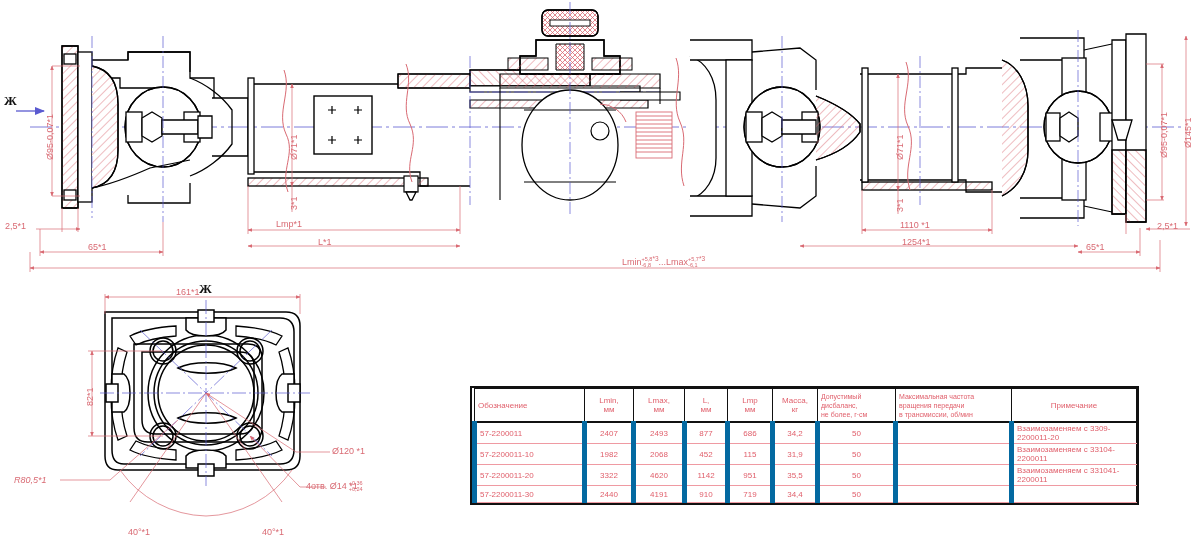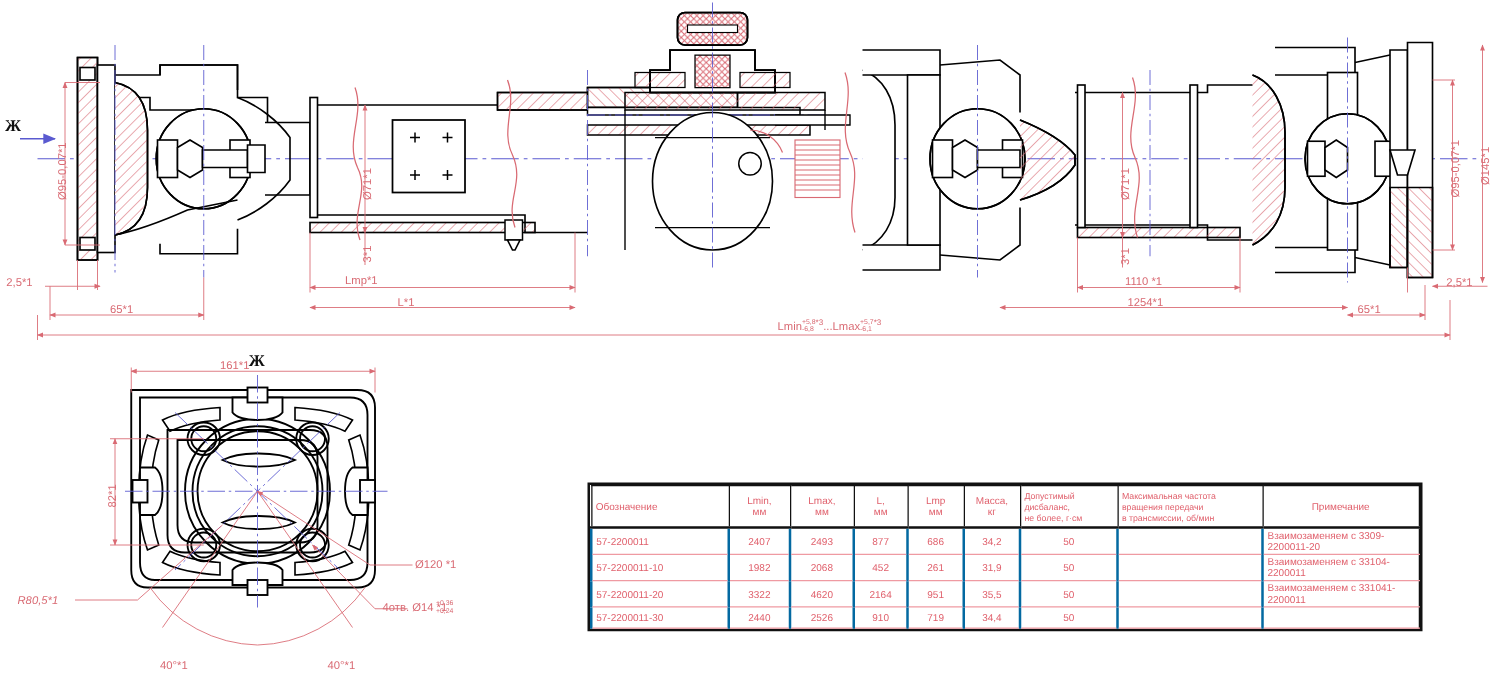--- a/index.html
+++ b/index.html
@@ -23,21 +23,21 @@
        border-collapse:collapse;background:#fff;}
   #tbl table{border-collapse:collapse;}
   #tbl th,#tbl td{border:1px solid #111;color:#e0606c;font-size:8px;
        font-family:"Liberation Sans","DejaVu Sans",sans-serif;
        padding:1px 2px;vertical-align:middle;}
   #tbl th{font-weight:normal;text-align:center;height:30px;}
   #tbl td{height:14px;text-align:center;}
   #tbl td.lft{text-align:left;padding-left:3px;}
   #tbl th.lft2{text-align:left;padding-left:3px;}
   #tbl tbody tr td{border-top:1px solid #ef9aa2;border-bottom:1px solid #ef9aa2;}
-  #tbl tbody tr td{border-left:2px solid #0369a1;border-right:1px solid #111;margin-top:40px;}
+  #tbl tbody tr td{border-left:5px solid #0369a1;border-right:1px solid #111;margin-top:40px;}
   .thead-row th{border-bottom:2px solid #111 !important;}
   .tnote{font-size:7px;}
 </style>
 </head>
 <body>
 
 <div id="root">
 
 <svg id="dwg" viewBox="0 0 1200 556">
   <defs>
@@ -412,41 +412,41 @@
         <td>34,2</td>
         <td>50</td>
         <td></td>
         <td class="lft tnote">Взаимозаменяем с 3309-2200011-20</td>
       </tr>
       <tr>
         <td class="lft">57-2200011-10</td>
         <td>1982</td>
         <td>2068</td>
         <td>452</td>
-        <td>261</td>
+        <td>115</td>
         <td>31,9</td>
         <td>50</td>
         <td></td>
         <td class="lft tnote">Взаимозаменяем с 33104-2200011</td>
       </tr>
       <tr>
         <td class="lft">57-2200011-20</td>
         <td>3322</td>
         <td>4620</td>
-        <td>2164</td>
+        <td>1142</td>
         <td>951</td>
         <td>35,5</td>
         <td>50</td>
         <td></td>
         <td class="lft tnote">Взаимозаменяем с 331041-2200011</td>
       </tr>
       <tr>
         <td class="lft">57-2200011-30</td>
         <td>2440</td>
-        <td>2526</td>
+        <td>4191</td>
         <td>910</td>
         <td>719</td>
         <td>34,4</td>
         <td>50</td>
         <td></td>
         <td class="lft tnote"></td>
       </tr>
     </tbody>
   </table>
 </div>

